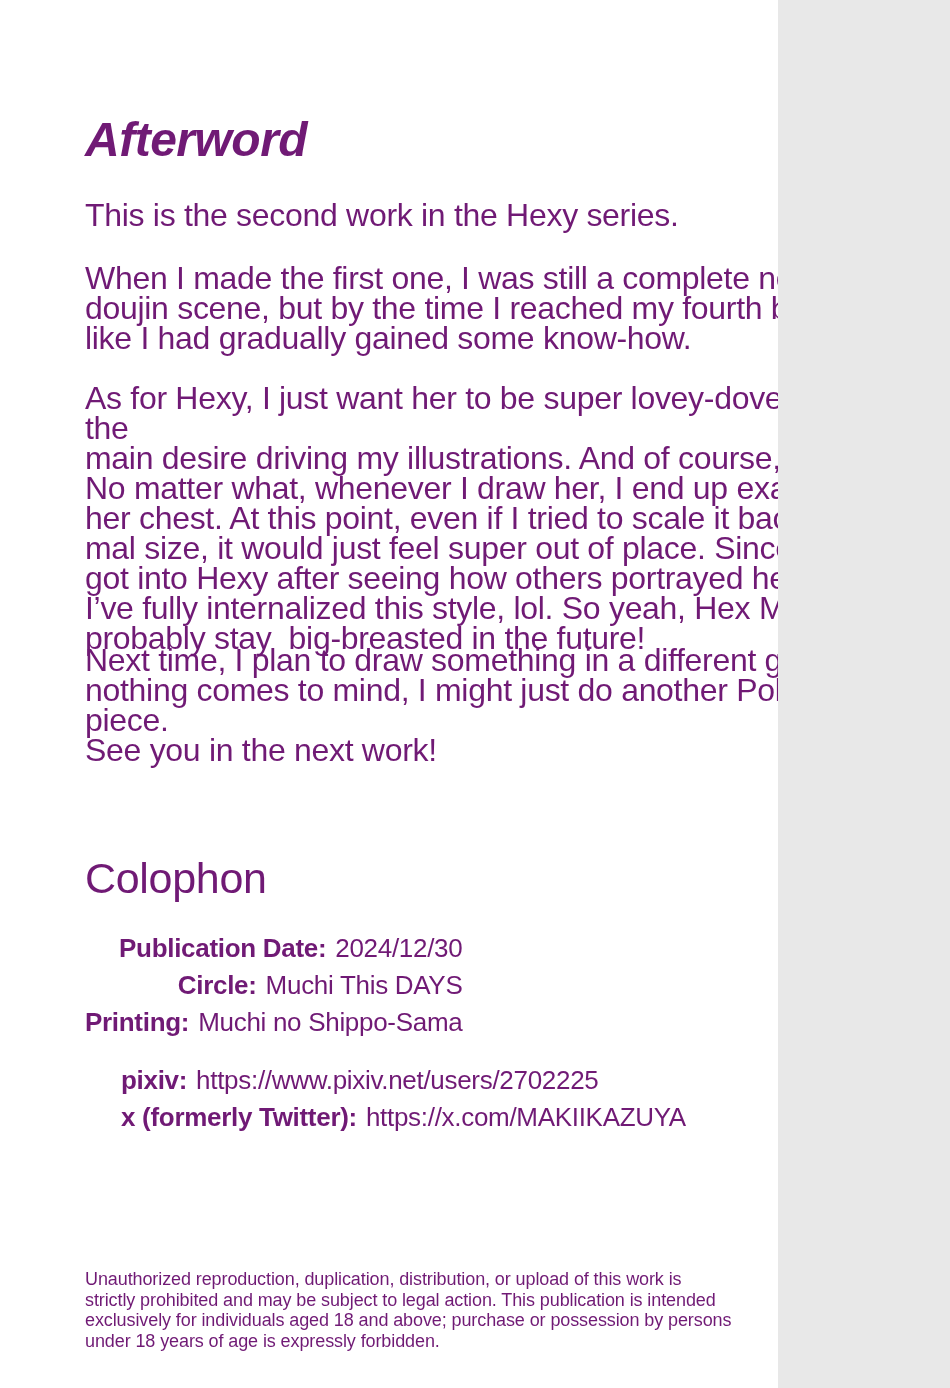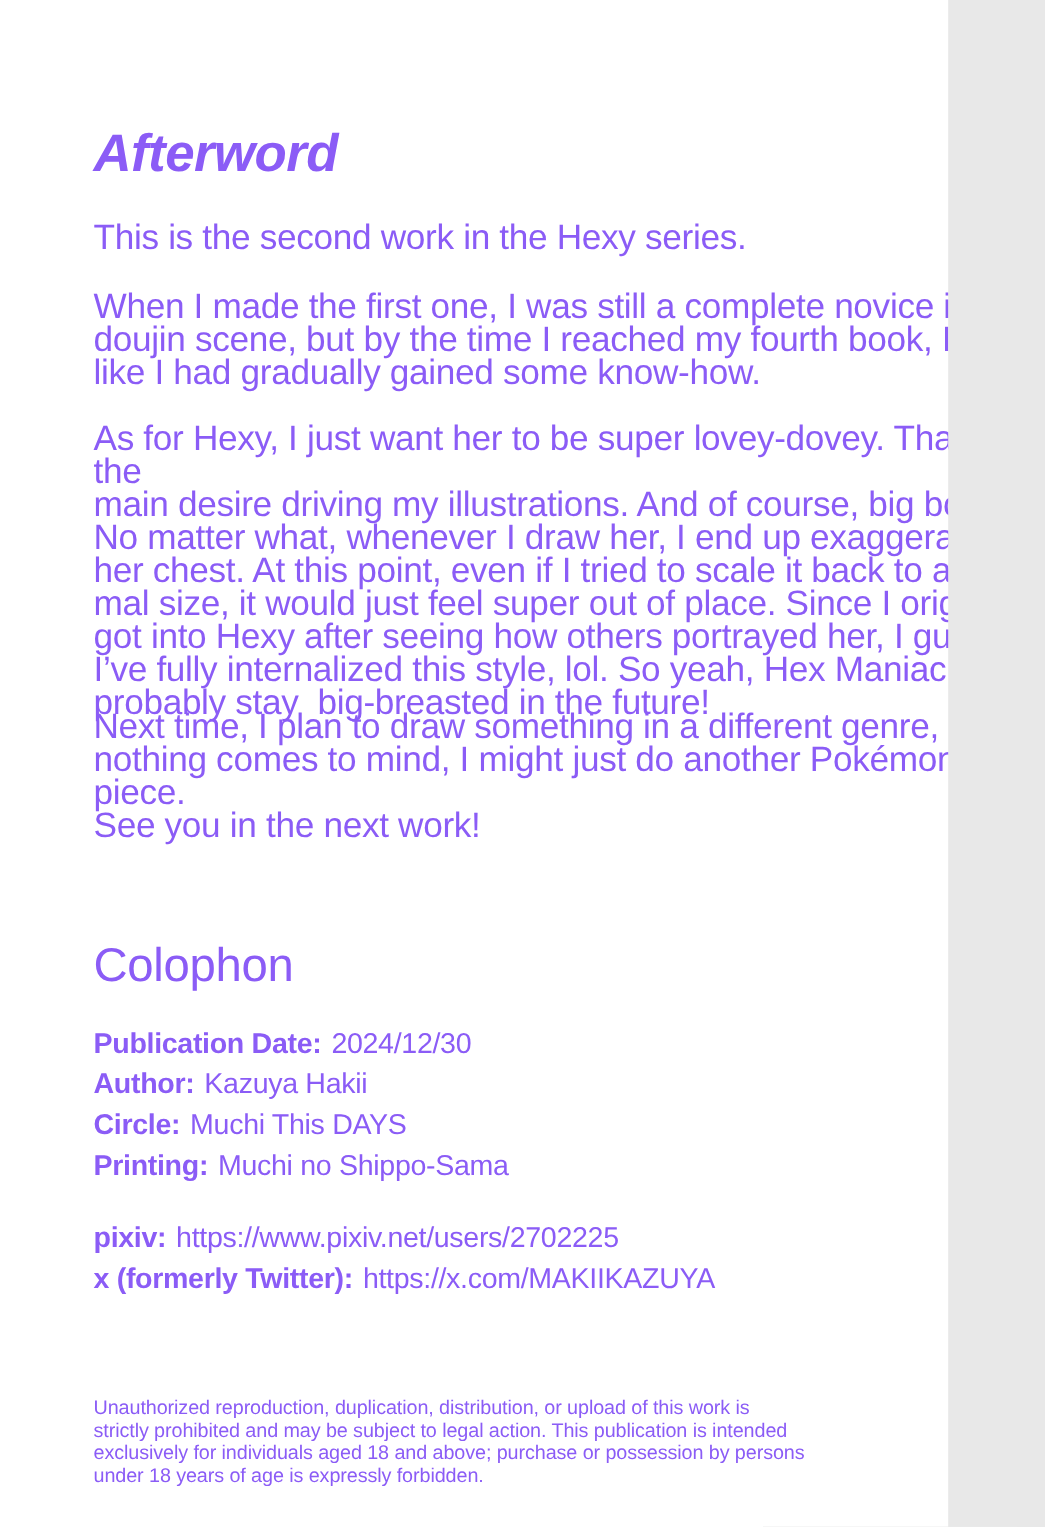--- a/index.html
+++ b/index.html
@@ -1,23 +1,23 @@
 <!DOCTYPE html>
 <html><head>
 <meta charset="utf-8">
 <style>
   html, body { margin: 0; padding: 0; background: #e8e8e8; }
   .page {
     position: relative;
-    width: 862px;
+    width: 778px;
     height: 1388px;
     background: #ffffff;
     overflow: hidden;
     font-family: "Liberation Sans", sans-serif;
-    color: #8b5cf6;
+    color: #701a75;
   }
   .abs { position: absolute; left: 85px; margin: 0; }
   .title {
     top: 112px;
     font-size: 48px;
     font-weight: 700;
     font-style: italic;
     line-height: 1.15;
     letter-spacing: -0.5px;
   }
@@ -32,22 +32,22 @@
   .p2 { top: 263px; }
   .p3 { top: 383px; }
   .p4 { top: 645px; }
   .colophon-title {
     top: 854px;
     font-size: 43px;
     font-weight: 400;
     line-height: 1.15;
     letter-spacing: -0.3px;
   }
-  .entries { top: 930px; }
-  .links { top: 1107px; }
+  .entries { top: 930px; text-align: right; }
+  .links { top: 1062px; margin-left: 36px; }
   .info-row {
     height: 37px;
     line-height: 37px;
     font-size: 26px;
     letter-spacing: -0.3px;
     white-space: nowrap;
   }
   .info-label { font-weight: 700; margin-right: 9px; }
   .info-value { font-weight: 400; }
   .legal {
@@ -83,23 +83,20 @@
 nothing comes to mind, I might just do another Pokémon piece.
 See you in the next work!</p>
 
   <h2 class="abs colophon-title">Colophon</h2>
 
   <div class="abs entries">
     <div class="info-row">
       <span class="info-label">Publication Date:</span><span class="info-value">2024/12/30</span>
     </div>
     <div class="info-row">
-      <span class="info-label">Author:</span><span class="info-value">Kazuya Hakii</span>
-    </div>
-    <div class="info-row">
       <span class="info-label">Circle:</span><span class="info-value">Muchi This DAYS</span>
     </div>
     <div class="info-row">
       <span class="info-label">Printing:</span><span class="info-value">Muchi no Shippo-Sama</span>
     </div>
   </div>
 
   <div class="abs links">
     <div class="info-row">
       <span class="info-label">pixiv:</span><span class="info-value">https://www.pixiv.net/users/2702225</span>

